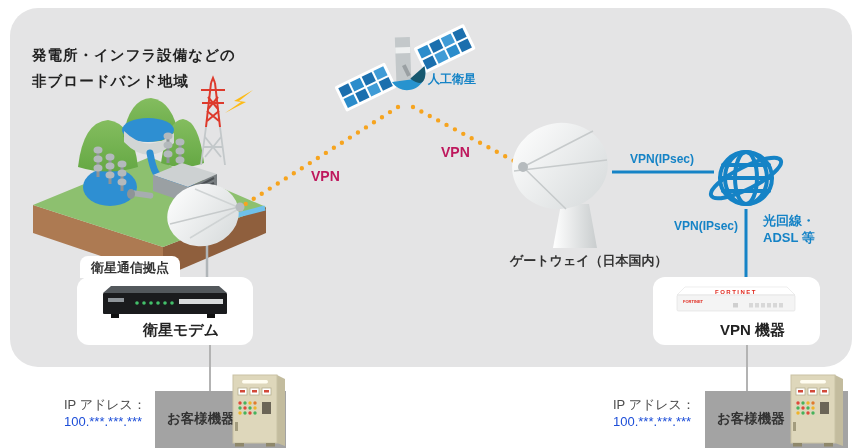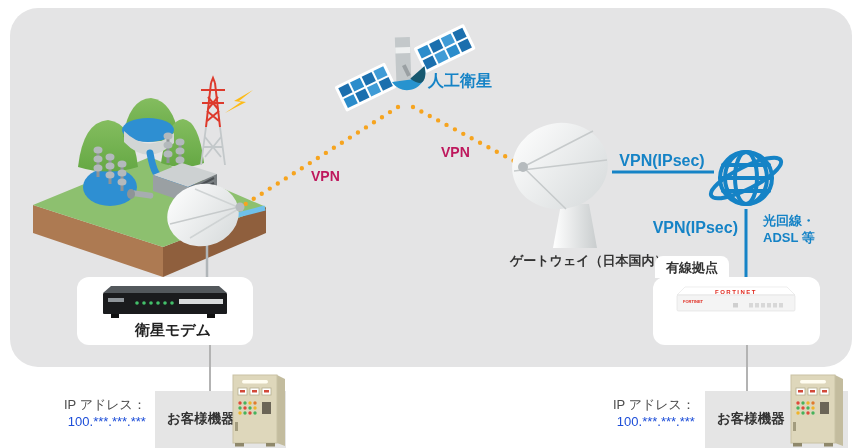--- a/index.html
+++ b/index.html
@@ -4,43 +4,47 @@
 <style>
   html,body{margin:0;padding:0;background:#ffffff;}
   .stage{
     position:relative;width:860px;height:448px;background:#ffffff;overflow:hidden;
     font-family:"Liberation Sans","DejaVu Sans",sans-serif;
   }
   .abs{position:absolute;}
   .gray-bg{left:10px;top:8px;width:842px;height:359px;background:#e4e4e5;border-radius:28px;}
   .note{left:32px;top:42px;font-size:14.5px;font-weight:bold;color:#222;line-height:26px;letter-spacing:1px;}
   .blue-label{color:#be185d;font-weight:bold;font-size:14px;white-space:nowrap;}
-  .blue-label-sm{color:#1583c6;font-weight:bold;font-size:16px;white-space:nowrap;}
+  .blue-label-sm{color:#1583c6;font-weight:bold;font-size:12px;white-space:nowrap;}
   .dark-label{color:#333;font-weight:bold;font-size:13px;white-space:nowrap;}
   .tab{
     background:#fff;border-radius:8px 8px 0 0;height:22px;line-height:23px;
     padding:0 11px;font-size:13px;font-weight:bold;color:#333;white-space:nowrap;
   }
   .panel{background:#fff;border-radius:12px;}
-  .panel .dev-label{position:absolute;left:8px;bottom:5px;width:100%;text-align:center;
+  .panel .dev-label{position:absolute;left:16px;bottom:5px;width:100%;text-align:center;
     font-size:15px;font-weight:bold;color:#222;}
-  .customer-box{background:#e5e5e5;}
+  .customer-box{background:#a3a3a3;}
   .customer-box .c-label{position:absolute;left:12px;top:19px;font-size:13.5px;font-weight:bold;color:#333;white-space:nowrap;}
-  .ip-block{font-size:13px;color:#4d4d4d;line-height:17px;white-space:nowrap;text-align:right;}
+  .ip-block{font-size:13px;color:#4d4d4d;line-height:17px;white-space:nowrap;}
   .ip-block .ip-val{color:#1d4ed8;}
   .two-line{line-height:17px;font-size:13px;margin-left:8px;}
   svg{display:block;}
 </style>
 </head>
 <body>
 
 <div class="stage">
 
   <div class="abs gray-bg"></div>
 
+  <div class="abs note">
+    <div>発電所・インフラ設備などの</div>
+    <div>非ブロードバンド地域</div>
+  </div>
 
   <svg class="abs" style="left:20px;top:75px;" width="260" height="210" viewBox="0 0 260 210">
     <defs>
       <linearGradient id="hillg" x1="0" y1="0" x2="0" y2="1">
         <stop offset="0" stop-color="#84bd5f"></stop>
           <stop offset="1" stop-color="#65a844"></stop>
       </linearGradient>
     </defs>
 
     <polygon points="13,130 143,172 143,202 13,158" fill="#ad7a52"></polygon>
@@ -214,55 +218,56 @@
     <line x1="18" y1="55" x2="64" y2="55"></line>
     <ellipse cx="41" cy="42" rx="39" ry="11" transform="rotate(-27 41 42)"></ellipse>
   </svg>
 
   <div class="abs blue-label-sm" style="left:638px;top:219px;width:100px;text-align:right;">VPN(IPsec)</div>
   <div class="abs blue-label-sm two-line" style="left:755px;top:212px;">
     <div>光回線・</div>
     <div>ADSL 等</div>
   </div>
 
+  <div class="abs tab" style="left:80px;top:256px;">
+    <span>衛星通信拠点</span>
+  </div>
   <div class="abs panel" style="left:77px;top:277px;width:176px;height:68px;">
     <svg class="abs" style="left:18px;top:7px;" width="140" height="36" viewBox="0 0 140 36">
       <polygon points="8,9 132,9 124,2 16,2" fill="#53585c"></polygon>
       <rect x="8" y="9" width="124" height="21" rx="1" fill="#1a1b1d"></rect>
       <rect x="13" y="14" width="16" height="4" fill="#8f959a"></rect>
       <circle cx="42" cy="19" r="1.8" fill="#43c06a"></circle>
         <circle cx="49" cy="19" r="1.8" fill="#43c06a"></circle>
         <circle cx="56" cy="19" r="1.8" fill="#43c06a"></circle>
         <circle cx="63" cy="19" r="1.8" fill="#43c06a"></circle>
         <circle cx="70" cy="19" r="1.8" fill="#43c06a"></circle>
         <circle cx="77" cy="19" r="1.8" fill="#43c06a"></circle>
       <rect x="84" y="15" width="44" height="5" fill="#d9dbdc"></rect>
       <rect x="16" y="30" width="8" height="4" fill="#111"></rect>
         <rect x="112" y="30" width="8" height="4" fill="#111"></rect>
     </svg>
     <div class="dev-label">衛星モデム</div>
   </div>
 
-  <div class="abs tab" style="left:655px;top:256px;">
-    <span>有線拠点</span>
-  </div>
   <div class="abs panel" style="left:653px;top:277px;width:167px;height:68px;">
     <svg class="abs" style="left:18px;top:8px;" width="130" height="32" viewBox="0 0 130 32">
       <polygon points="6,10 124,10 116,2 14,2" fill="#ffffff" stroke="#e2e2e2" stroke-width="0.6"></polygon>
       <text x="65" y="8.5" font-size="6" font-weight="bold" fill="#e02b20" text-anchor="middle" letter-spacing="1.5">FORTINET</text>
       <rect x="6" y="10" width="118" height="16" rx="1.5" fill="#f4f4f4" stroke="#dedede" stroke-width="0.6"></rect>
       <text x="12" y="17.5" font-size="4" font-weight="bold" fill="#e02b20">FORTINET</text>
       <rect x="62" y="18" width="5" height="4.5" fill="#cfcfcf"></rect>
       <rect x="78" y="18" width="4" height="4.5" fill="#d8d8d8"></rect>
         <rect x="84" y="18" width="4" height="4.5" fill="#d8d8d8"></rect>
         <rect x="90" y="18" width="4" height="4.5" fill="#d8d8d8"></rect>
         <rect x="96" y="18" width="4" height="4.5" fill="#d8d8d8"></rect>
         <rect x="102" y="18" width="4" height="4.5" fill="#d8d8d8"></rect>
         <rect x="108" y="18" width="4" height="4.5" fill="#d8d8d8"></rect>
     </svg>
+    <div class="dev-label">VPN 機器</div>
   </div>
 
   <div class="abs customer-box" style="left:155px;top:391px;width:131px;height:57px;">
     <div class="c-label">お客様機器</div>
   </div>
   <svg class="abs" style="left:227px;top:372px;" width="64" height="76" viewBox="0 0 64 76">
     <polygon points="50,3 58,7 58,74 50,71" fill="#c3bc9e"></polygon>
     <rect x="6" y="3" width="44" height="68" fill="#ded7bb" stroke="#c9c2a4" stroke-width="1"></rect>
     <rect x="15" y="8" width="26" height="3.5" rx="1.7" fill="#fffdf1"></rect>
     <rect x="11" y="16" width="9" height="7" fill="#ffffff" stroke="#b5ae90" stroke-width="0.8"></rect>

